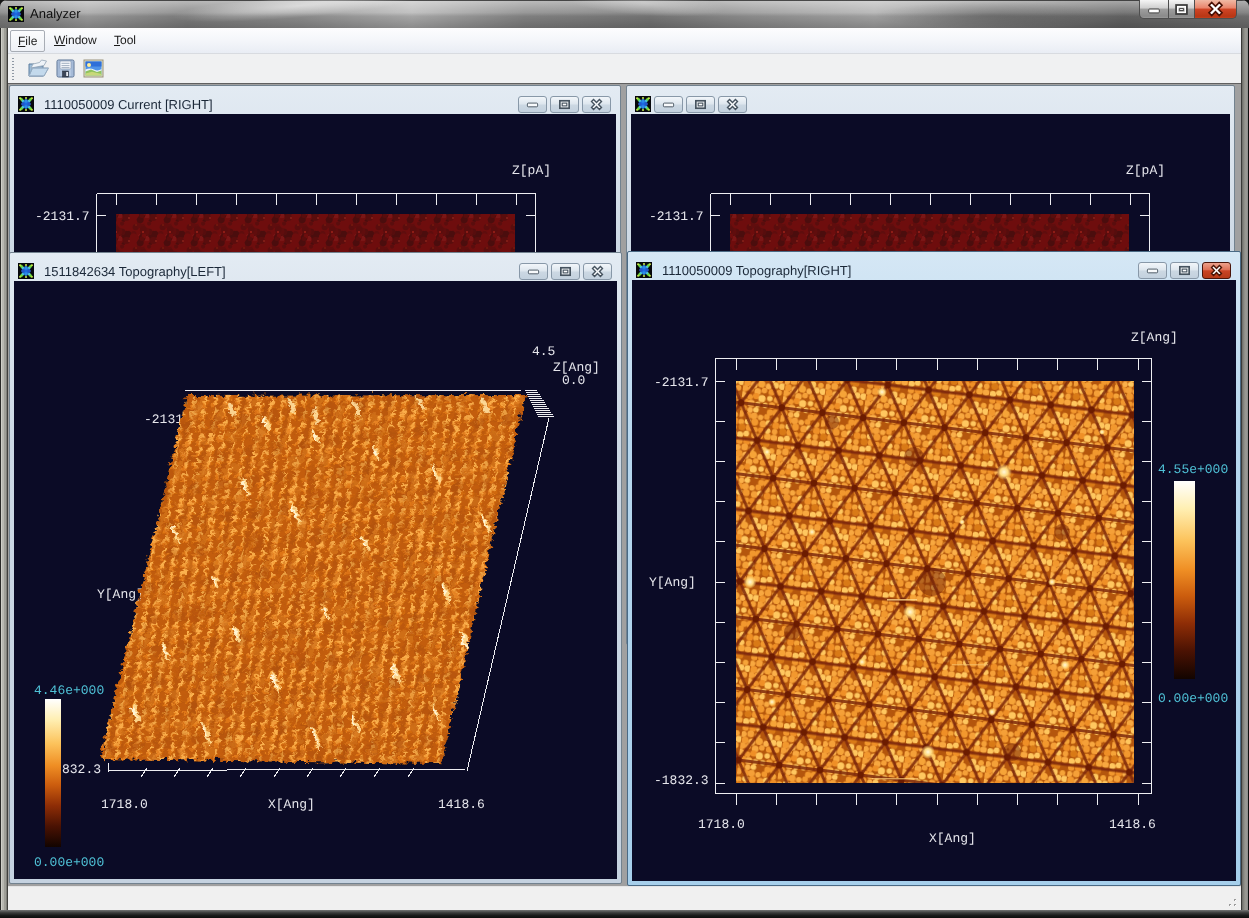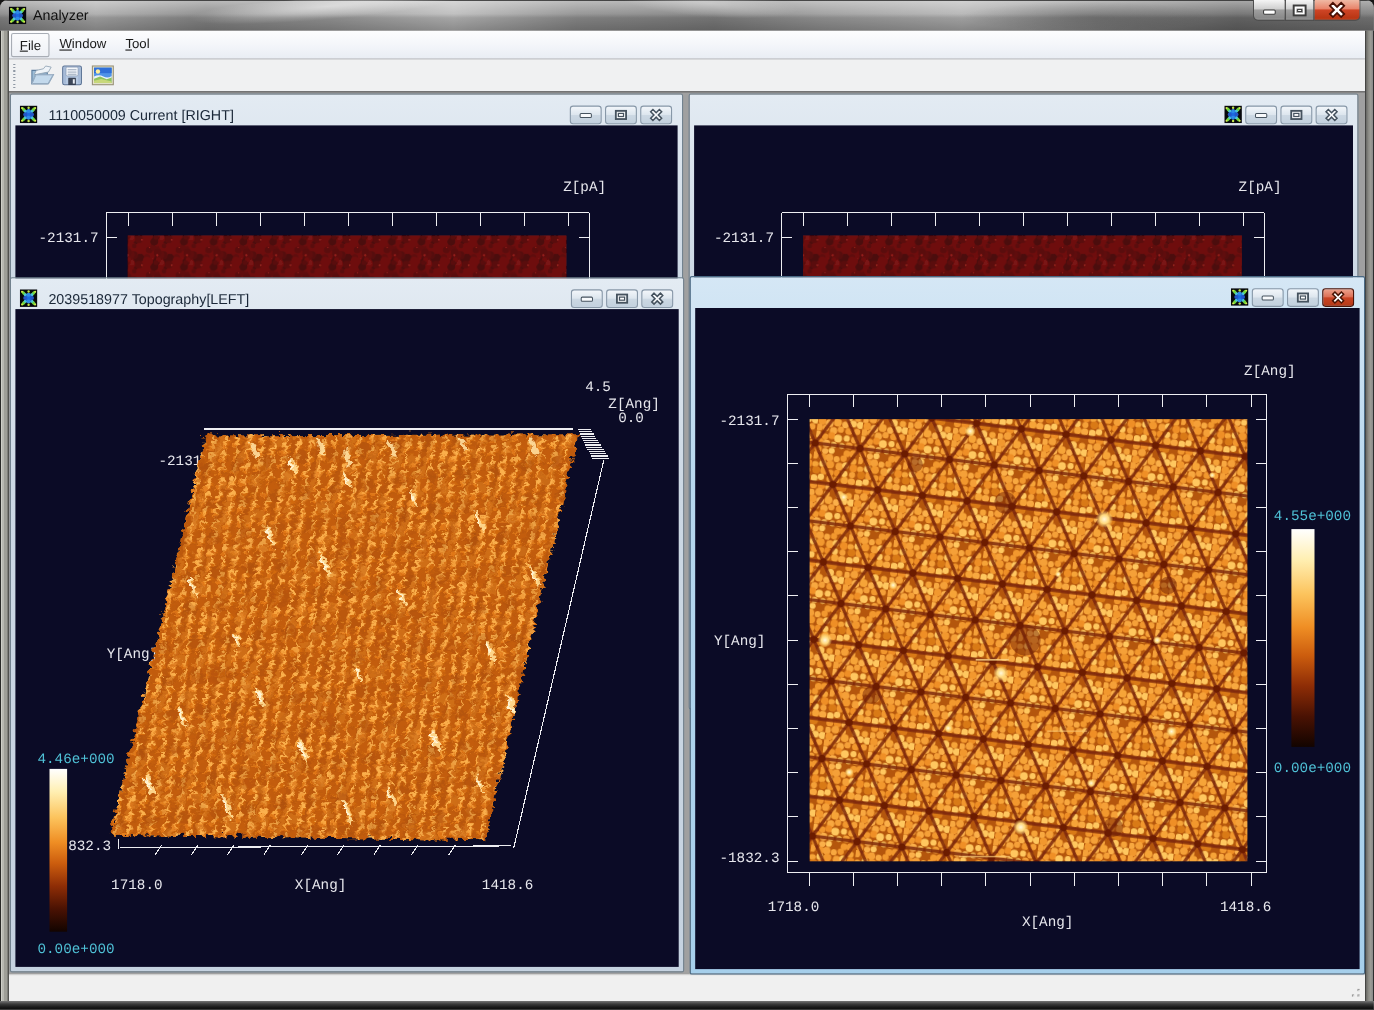--- a/index.html
+++ b/index.html
@@ -44,21 +44,21 @@
      background:linear-gradient(180deg,#757575,#3a3a3a 35%,#191919 70%,#0d0d0d);}
   #lborder{position:absolute;left:0;top:28px;width:8px;height:882px;
      background:linear-gradient(90deg,#2a2a28 0 1px,#cfcfc8 1px 2px,#b8b8b1 2px 4px,#9e9e97 4px 6px,#7e7e79 6px 7px,#3f3f3c 7px 8px);}
   #rborder{position:absolute;right:0;top:28px;width:8px;height:882px;
      background:linear-gradient(270deg,#0e0e0e 0,#0e0e0e 1px,#8a8a8a 1px,#9c9c96 3px,#8a8a84 5px,#6a6a66 7px,#3a3a38 7px);}
 
   
   .child{position:absolute;box-sizing:border-box;border:1px solid #72828f;border-radius:2px;
      background:linear-gradient(180deg,#e3ebf3,#ccd8e4 30%,#c5d2e0);}
   .child.act{border-color:#4a6a85;background:linear-gradient(180deg,#d5e7f5,#b7d7ee 30%,#a6cfeb);}
-  .ct{position:absolute;left:3px;right:3px;top:6px;height:24px;display:flex;align-items:center;justify-content:flex-end;}
+  .ct{position:absolute;left:3px;right:3px;top:6px;height:24px;display:flex;align-items:center;}
   .cico{width:16px;height:16px;margin-left:5px;flex:0 0 auto;}
   .ctxt{margin-left:10px;font-size:13px;color:#1b2838;white-space:nowrap;flex:1 1 auto;}
   .cbtns{display:flex;margin-right:6px;}
   .cbtn{width:29px;height:17px;box-sizing:border-box;border:1px solid #8898a8;border-radius:3px;margin-left:3px;
      background:linear-gradient(180deg,#f2f6fa,#dde6ee 48%,#ccd8e3 52%,#c3d1de);
      display:flex;align-items:center;justify-content:center;}
   .cbtn.red{background:linear-gradient(180deg,#eda28c,#dd7157 45%,#ca4424 52%,#b53a18);border-color:#4a150a;}
   .cc{position:absolute;left:4px;right:4px;top:28px;bottom:4px;background:#0b0b26;overflow:hidden;}
   .cc svg{position:absolute;left:0;top:0;}
   text{font-family:"Liberation Mono",monospace;font-size:13px;fill:#e6e6ec;}
@@ -443,21 +443,21 @@
         </g>
       </svg>
     </div>
   </div>
 
   <div class="child" id="w3" style="left:9px;top:252px;width:613px;height:632px;">
     <div class="ct">
       <svg class="cico" width="16" height="16">
           <use href="#icoapp"></use>
         </svg>
-      <span class="ctxt">2039518977 Topography[LEFT]</span>
+      <span class="ctxt">1511842634 Topography[LEFT]</span>
       <div class="cbtns">
         <div class="cbtn">
             <svg width="29" height="17" viewBox="0 0 29 17">
               <rect x="9" y="7" width="11" height="4" rx="1" fill="#f8fafc" stroke="#46535f"></rect>
             </svg>
           </div>
         <div class="cbtn">
             <svg width="29" height="17" viewBox="0 0 29 17">
               <rect x="9.5" y="4.5" width="10" height="8" fill="#f8fafc" stroke="#46535f" stroke-width="1.8"></rect>
               <rect x="12" y="7" width="5" height="3" fill="#fff" stroke="#46535f" stroke-width="1.2"></rect>
@@ -565,20 +565,21 @@
         <text x="424" y="527">1418.6</text>
       </svg>
     </div>
   </div>
 
   <div class="child act" id="w4" style="left:627px;top:251px;width:614px;height:635px;">
     <div class="ct">
       <svg class="cico" width="16" height="16">
           <use href="#icoapp"></use>
         </svg>
+      <span class="ctxt">1110050009 Topography[RIGHT]</span>
       <div class="cbtns">
         <div class="cbtn">
             <svg width="29" height="17" viewBox="0 0 29 17">
               <rect x="9" y="7" width="11" height="4" rx="1" fill="#f8fafc" stroke="#46535f"></rect>
             </svg>
           </div>
         <div class="cbtn">
             <svg width="29" height="17" viewBox="0 0 29 17">
               <rect x="9.5" y="4.5" width="10" height="8" fill="#f8fafc" stroke="#46535f" stroke-width="1.8"></rect>
               <rect x="12" y="7" width="5" height="3" fill="#fff" stroke="#46535f" stroke-width="1.2"></rect>

